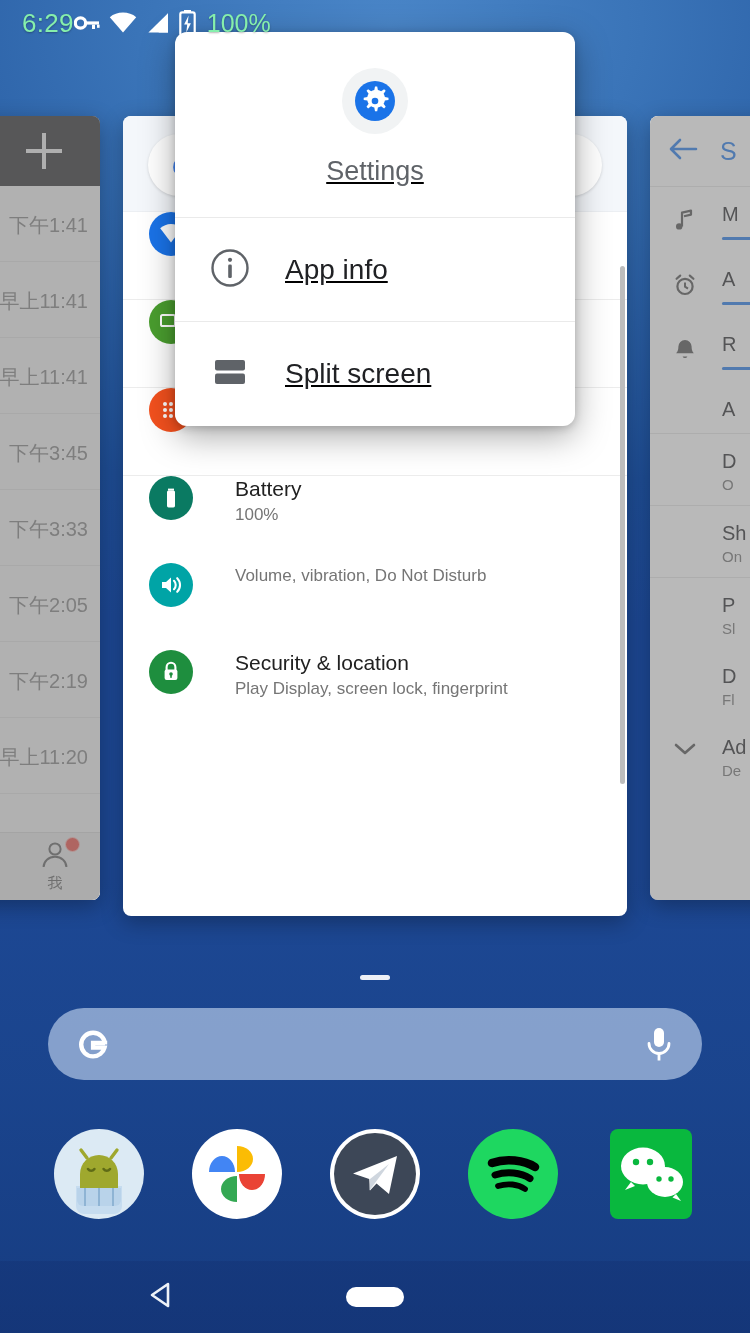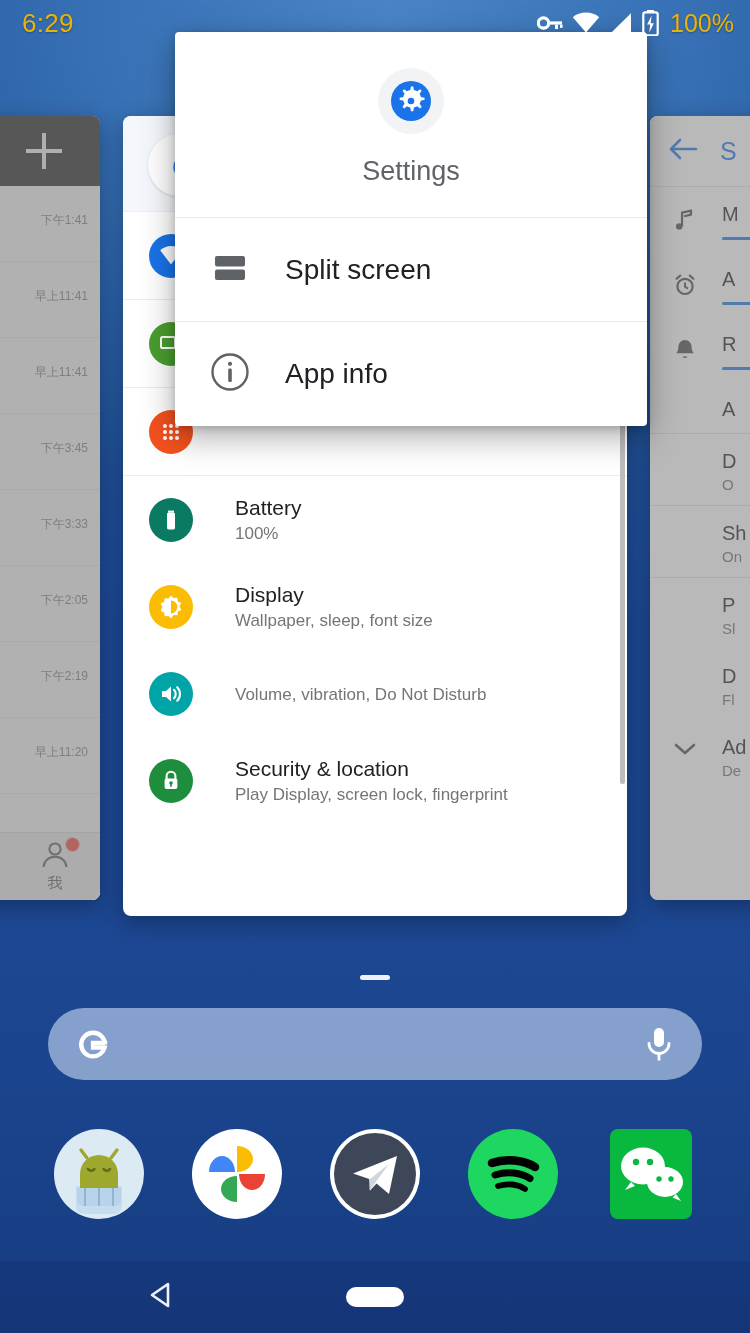--- a/index.html
+++ b/index.html
@@ -20,22 +20,22 @@
   }
   #wallpaper::after{
     content:"";
     position:absolute; left:0; right:0; bottom:0; height:460px;
     background:linear-gradient(180deg,rgba(22,62,130,0) 0%, rgba(22,62,130,.38) 45%, rgba(20,56,122,.72) 100%);
   }
 
   
   #statusbar{
     position:absolute; top:0; left:0; right:0; height:46px;
-    display:flex; align-items:center; justify-content:space-between;
-    padding:0 16px 0 22px; z-index:60; color:#eab308;
+    display:flex; align-items:center; 
+    padding:0 16px 0 22px; z-index:60; color:#86efac;
   }
   #clock{ font-size:26px; letter-spacing:.3px; text-shadow:0 1px 2px rgba(0,0,0,.3); }
   #sysicons{ display:flex; align-items:center; gap:9px; }
   #sysicons svg{ display:block; }
   #battpct{ font-size:25px; margin-left:2px; text-shadow:0 1px 2px rgba(0,0,0,.3); }
 
   
   #recents{ position:absolute; top:116px; left:0; right:0; height:800px; z-index:5; }
 
   .card{
@@ -58,21 +58,21 @@
   }
   #wx-header .plus:before{ left:0; right:0; top:16px; height:4px; }
   #wx-header .plus:after{ top:0; bottom:0; left:16px; width:4px; }
   #wx-list{ background:#ededed; height:714px; }
   .wx-row{
     height:76px; border-bottom:1px solid #dcdcdc;
     position:relative; padding-right:10px;
   }
   .wx-time{
     position:absolute; right:12px; top:26px;
-    font-size:12px; color:#7d7d7d; white-space:nowrap;
+    font-size:20px; color:#7d7d7d; white-space:nowrap;
   }
   #wx-tabbar{
     position:absolute; left:0; right:0; bottom:0; height:68px;
     background:#e3e3e3; border-top:1px solid #d0d0d0;
     display:flex; align-items:center; justify-content:flex-end; padding-right:14px;
   }
   #wx-tab-me{ position:relative; text-align:center; width:62px; }
   #wx-tab-me .lbl{ font-size:15px; color:#5c5c5c; margin-top:1px; }
   #wx-badge{
     position:absolute; right:6px; top:-4px; width:15px; height:15px;
@@ -88,21 +88,21 @@
   #set-search-pill{
     position:absolute; left:25px; right:25px; top:18px; height:62px;
     background:#fff; border-radius:32px; box-shadow:0 1px 3px rgba(0,0,0,.14);
   }
   #set-search-pill .g{
     position:absolute; left:24px; top:17px; font-size:28px; color:#4285f4;
     font-family:"Liberation Serif",serif;
   }
   #set-list{ position:relative; }
   .set-row{
-    display:flex; align-items:center; height:87px; padding:0 20px 0 26px;
+    display:flex; align-items:flex-start; height:87px; padding:0 20px 0 26px;
   }
   .set-ic{
     width:44px; height:44px; border-radius:50%; flex:0 0 44px;
     display:flex; align-items:center; justify-content:center; margin-right:42px;
   }
   .set-ic svg{ display:block; }
   .set-txt .t{ font-size:21px; color:#212121; line-height:1.25; }
   .set-txt .s{ font-size:17px; color:#757575; margin-top:3px; }
   .set-divider{ height:1px; background:#ececec; margin-left:0; }
   #set-scrollbar{
@@ -124,23 +124,24 @@
   .snd-body{ flex:1; min-width:0; }
   .snd-body .t{ font-size:20px; color:#202124; white-space:nowrap; }
   .snd-body .sub{ font-size:15px; color:#6d6d6d; white-space:nowrap; margin-top:3px; }
   .snd-slider{
     margin-top:11px; height:3px; background:#cdd7e4; border-radius:2px; position:relative;
   }
   .snd-slider i{ position:absolute; left:0; top:0; height:3px; background:#1a73e8; border-radius:2px; }
 
   
   #popup{
-    position:absolute; left:175px; top:32px; width:472px;
-    background:#fff; border-radius:4px; z-index:40;
+    position:absolute; left:175px; top:32px; width:400px;
+    background:#fff; border-radius:12px; z-index:40;
     box-shadow:0 10px 34px rgba(0,0,0,.34), 0 2px 8px rgba(0,0,0,.18);
+    text-decoration:underline;
   }
   #popup-head{
     padding:36px 0 30px; display:flex; flex-direction:column; align-items:center;
     border-bottom:1px solid #eaeaea;
   }
   #popup-app-icon{
     width:66px; height:66px; border-radius:50%; background:#f1f3f4;
     display:flex; align-items:center; justify-content:center;
   }
   #popup-title{ margin-top:22px; font-size:27px; color:#5f6368; }
@@ -331,32 +332,20 @@
               <rect x="9" y="2.6" width="6" height="2" fill="#fff"></rect>
               <rect x="8" y="4.4" width="8" height="17" rx="1.6" fill="#fff"></rect>
             </svg>
         </div>
         <div class="set-txt">
           <div class="t">Battery</div>
           <div class="s">100%</div>
         </div>
       </div>
 
-      <div class="set-row">
-        <div class="set-ic" style="background:#fbbc04">
-          <svg width="26" height="26" viewBox="0 0 26 26">
-              <path d="M13 1.5l2.6 2.6 3.7-.4.6 3.7 3.3 1.7-1.6 3.4 1.6 3.4-3.3 1.7-.6 3.7-3.7-.4L13 24.5l-2.6-2.6-3.7.4-.6-3.7-3.3-1.7L4.4 13 2.8 9.6l3.3-1.7.6-3.7 3.7.4z" fill="#fff"></path>
-              <path d="M13 6.6a6.4 6.4 0 010 12.8z" fill="#fbbc04"></path>
-            </svg>
-        </div>
-        <div class="set-txt">
-          <div class="t">Display</div>
-          <div class="s">Wallpaper, sleep, font size</div>
-        </div>
-      </div>
 
       <div class="set-row">
         <div class="set-ic" style="background:#00a4a6">
           <svg width="26" height="26" viewBox="0 0 26 26">
               <path d="M4 10h4l5-4.4v15L8 16H4z" fill="#fff"></path>
               <path d="M16 8.8a6 6 0 010 8.4" fill="none" stroke="#fff" stroke-width="2.1" stroke-linecap="round"></path>
               <path d="M19.2 6.2a9.6 9.6 0 010 13.6" fill="none" stroke="#fff" stroke-width="2.1" stroke-linecap="round"></path>
             </svg>
         </div>
         <div class="set-txt">
@@ -512,36 +501,36 @@
         <circle cx="23" cy="23" r="5.4" fill="#fff"></circle>
         <circle cx="23" cy="23" r="3.3" fill="#1a73e8"></circle>
       </svg>
     </div>
     <div id="popup-title">Settings</div>
   </div>
 
   <div class="popup-item">
     <span>
       <svg width="42" height="42" viewBox="0 0 42 42">
-          <rect x="6" y="9" width="30" height="10.5" rx="2" fill="#5f6368"></rect>
-          <rect x="6" y="22.5" width="30" height="10.5" rx="2" fill="#5f6368"></rect>
-        </svg>
-    </span>
-    <span class="lbl">Split screen</span>
-  </div>
-
-  <div class="popup-item">
-    <span>
-      <svg width="42" height="42" viewBox="0 0 42 42">
           <circle cx="21" cy="21" r="17.5" fill="none" stroke="#5f6368" stroke-width="2.4"></circle>
           <circle cx="21" cy="12.8" r="2.1" fill="#5f6368"></circle>
           <rect x="19.2" y="17.6" width="3.6" height="13.4" rx="1.3" fill="#5f6368"></rect>
         </svg>
     </span>
     <span class="lbl">App info</span>
+  </div>
+
+  <div class="popup-item">
+    <span>
+      <svg width="42" height="42" viewBox="0 0 42 42">
+          <rect x="6" y="9" width="30" height="10.5" rx="2" fill="#5f6368"></rect>
+          <rect x="6" y="22.5" width="30" height="10.5" rx="2" fill="#5f6368"></rect>
+        </svg>
+    </span>
+    <span class="lbl">Split screen</span>
   </div>
 </div>
 
 <div id="pageindicator"></div>
 
 <div id="searchbar">
   <span id="g-logo">
     <svg width="42" height="42" viewBox="0 0 42 42">
       <path d="M33 21.6c0-6.5-5.3-11.8-11.9-11.8S9.2 15.1 9.2 21.6 14.5 33.4 21.1 33.4c5.6 0 10.1-3.8 11.4-8.8h-11.4v-4.6H33z" fill="none" stroke="#fff" stroke-width="4.4" stroke-linecap="butt"></path>
     </svg>

